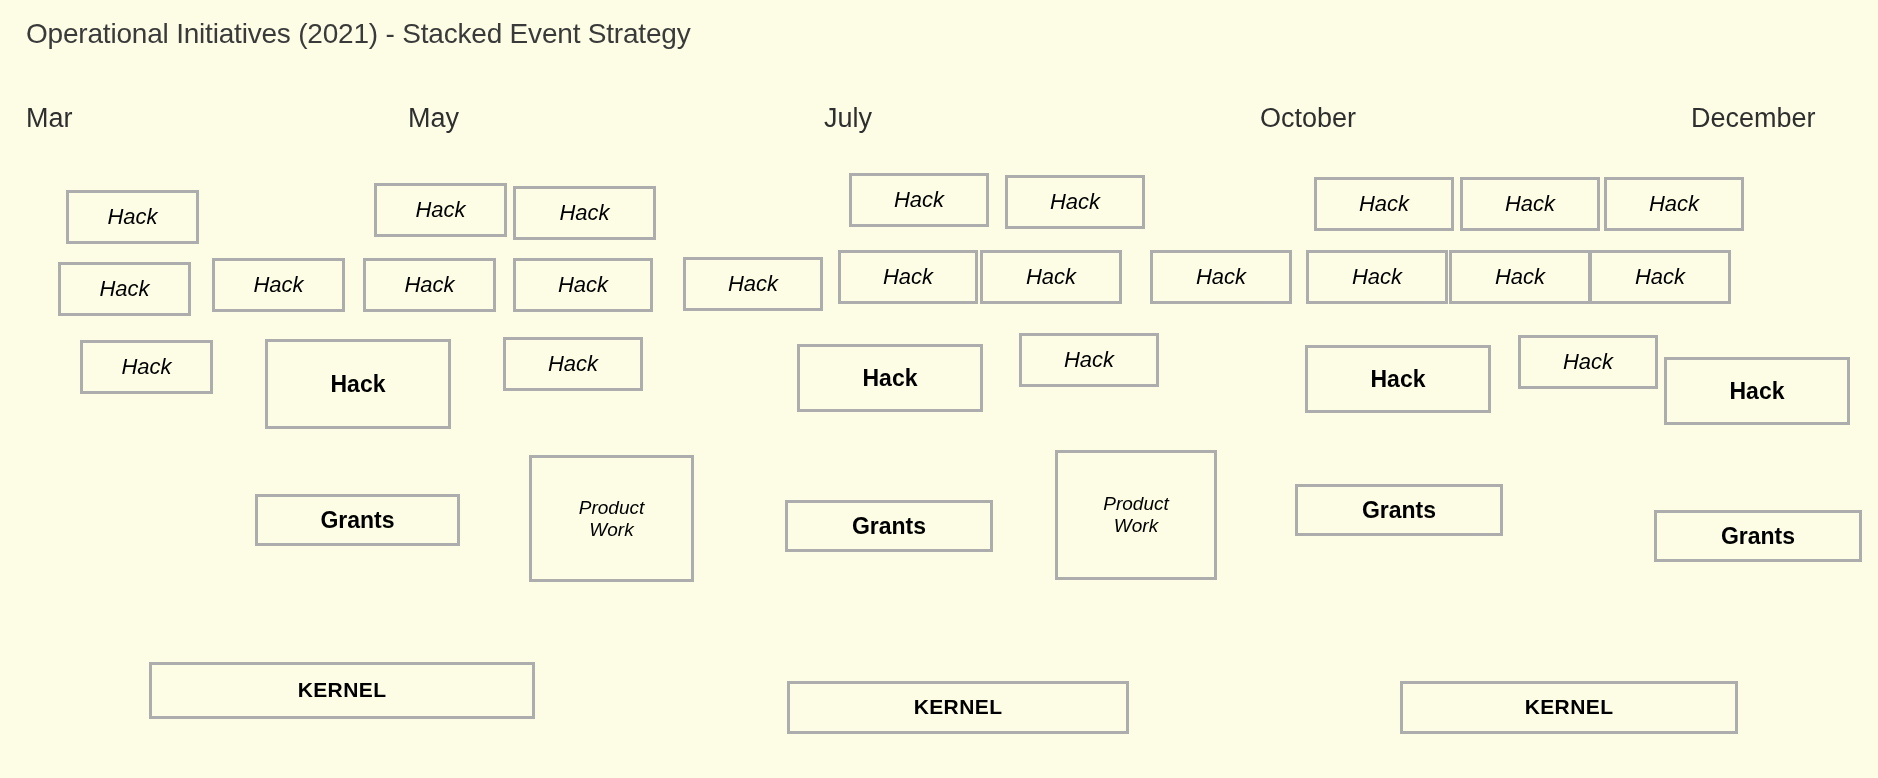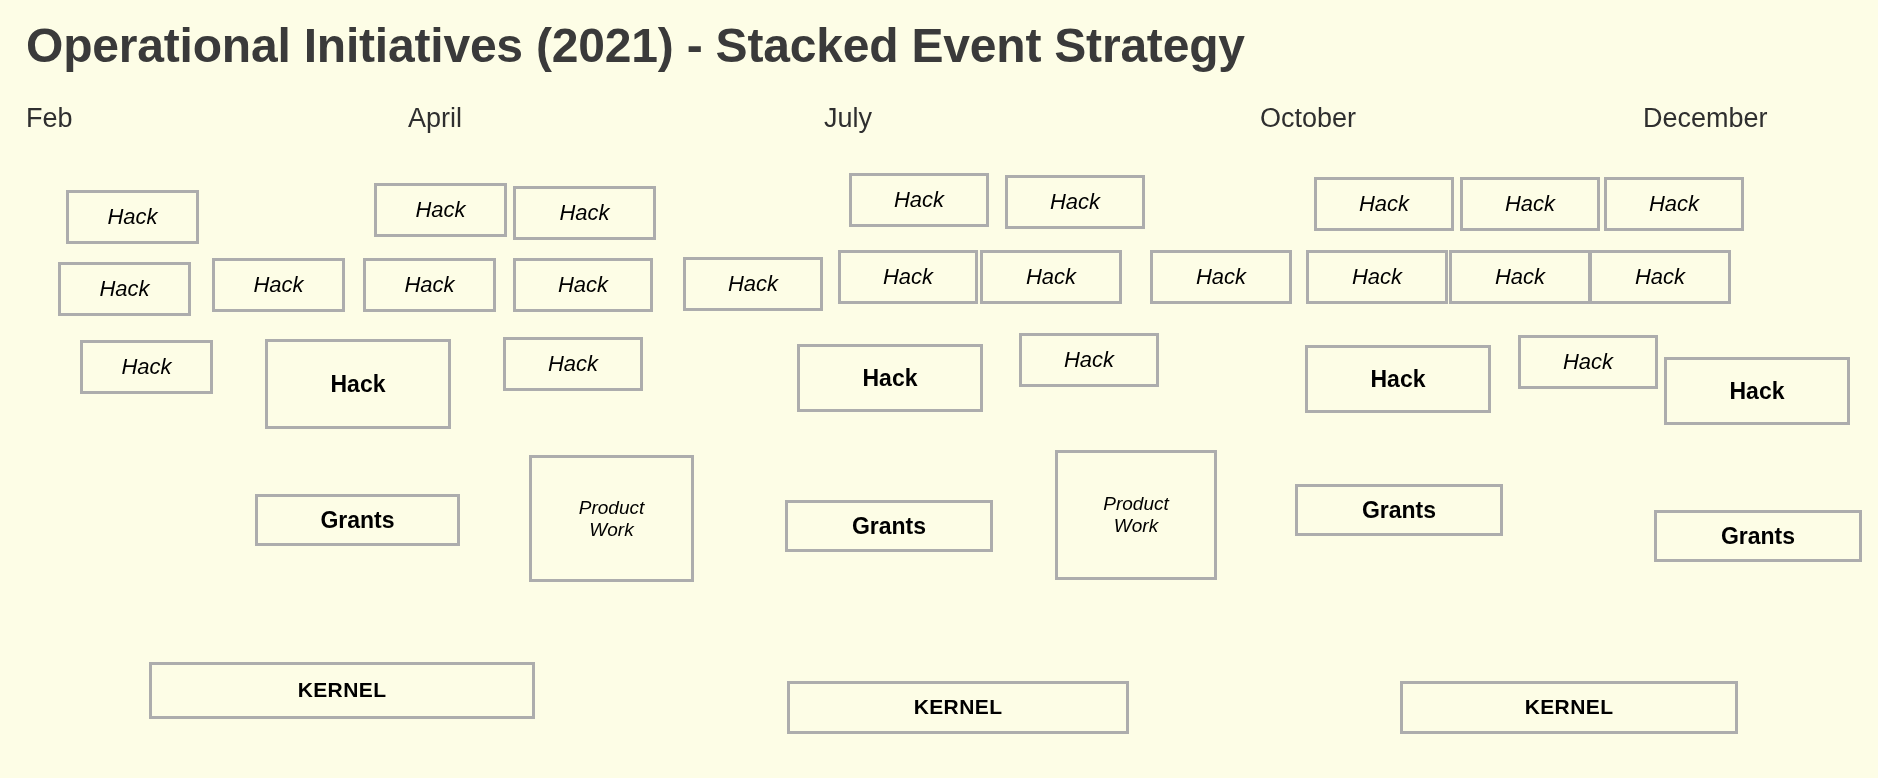--- a/index.html
+++ b/index.html
@@ -19,22 +19,22 @@
     position: relative;
     width: 1878px;
     height: 778px;
     background: #fdfde6;
   }
 
   .page-title {
     position: absolute;
     left: 26px;
     top: 18px;
-    font-size: 48px;
-    font-weight: 700;
+    font-size: 28px;
+    font-weight: 400;
     color: #3a3a3a;
     letter-spacing: -0.2px;
     white-space: nowrap;
   }
 
   .axis-label {
     position: absolute;
     font-size: 27px;
     font-weight: 400;
     color: #2f2f2f;
@@ -91,25 +91,25 @@
   }
 </style>
 </head>
 <body>
 
 <div id="stage">
 
   <div class="page-title">Operational Initiatives (2021) - Stacked Event Strategy</div>
 
   <div id="axis-labels">
-      <div class="axis-label" style="left: 26px;">Feb</div>
-      <div class="axis-label" style="left: 408px;">April</div>
+      <div class="axis-label" style="left: 26px;">Mar</div>
+      <div class="axis-label" style="left: 408px;">May</div>
       <div class="axis-label" style="left: 815px; margin-left: 9px;">July</div>
       <div class="axis-label" style="left: 1260px;">October</div>
-      <div class="axis-label" style="left: 1643px;">December</div>
+      <div class="axis-label" style="left: 1691px;">December</div>
     </div>
 
   <div id="events">
       <div class="evt small" style="left: 66px; top: 190px; width: 133px; height: 54px;">
         <span class="lbl">Hack</span>
       </div>
       <div class="evt small" style="left: 58px; top: 262px; width: 133px; height: 54px;">
         <span class="lbl">Hack</span>
       </div>
       <div class="evt small" style="left: 80px; top: 340px; width: 133px; height: 54px;">

